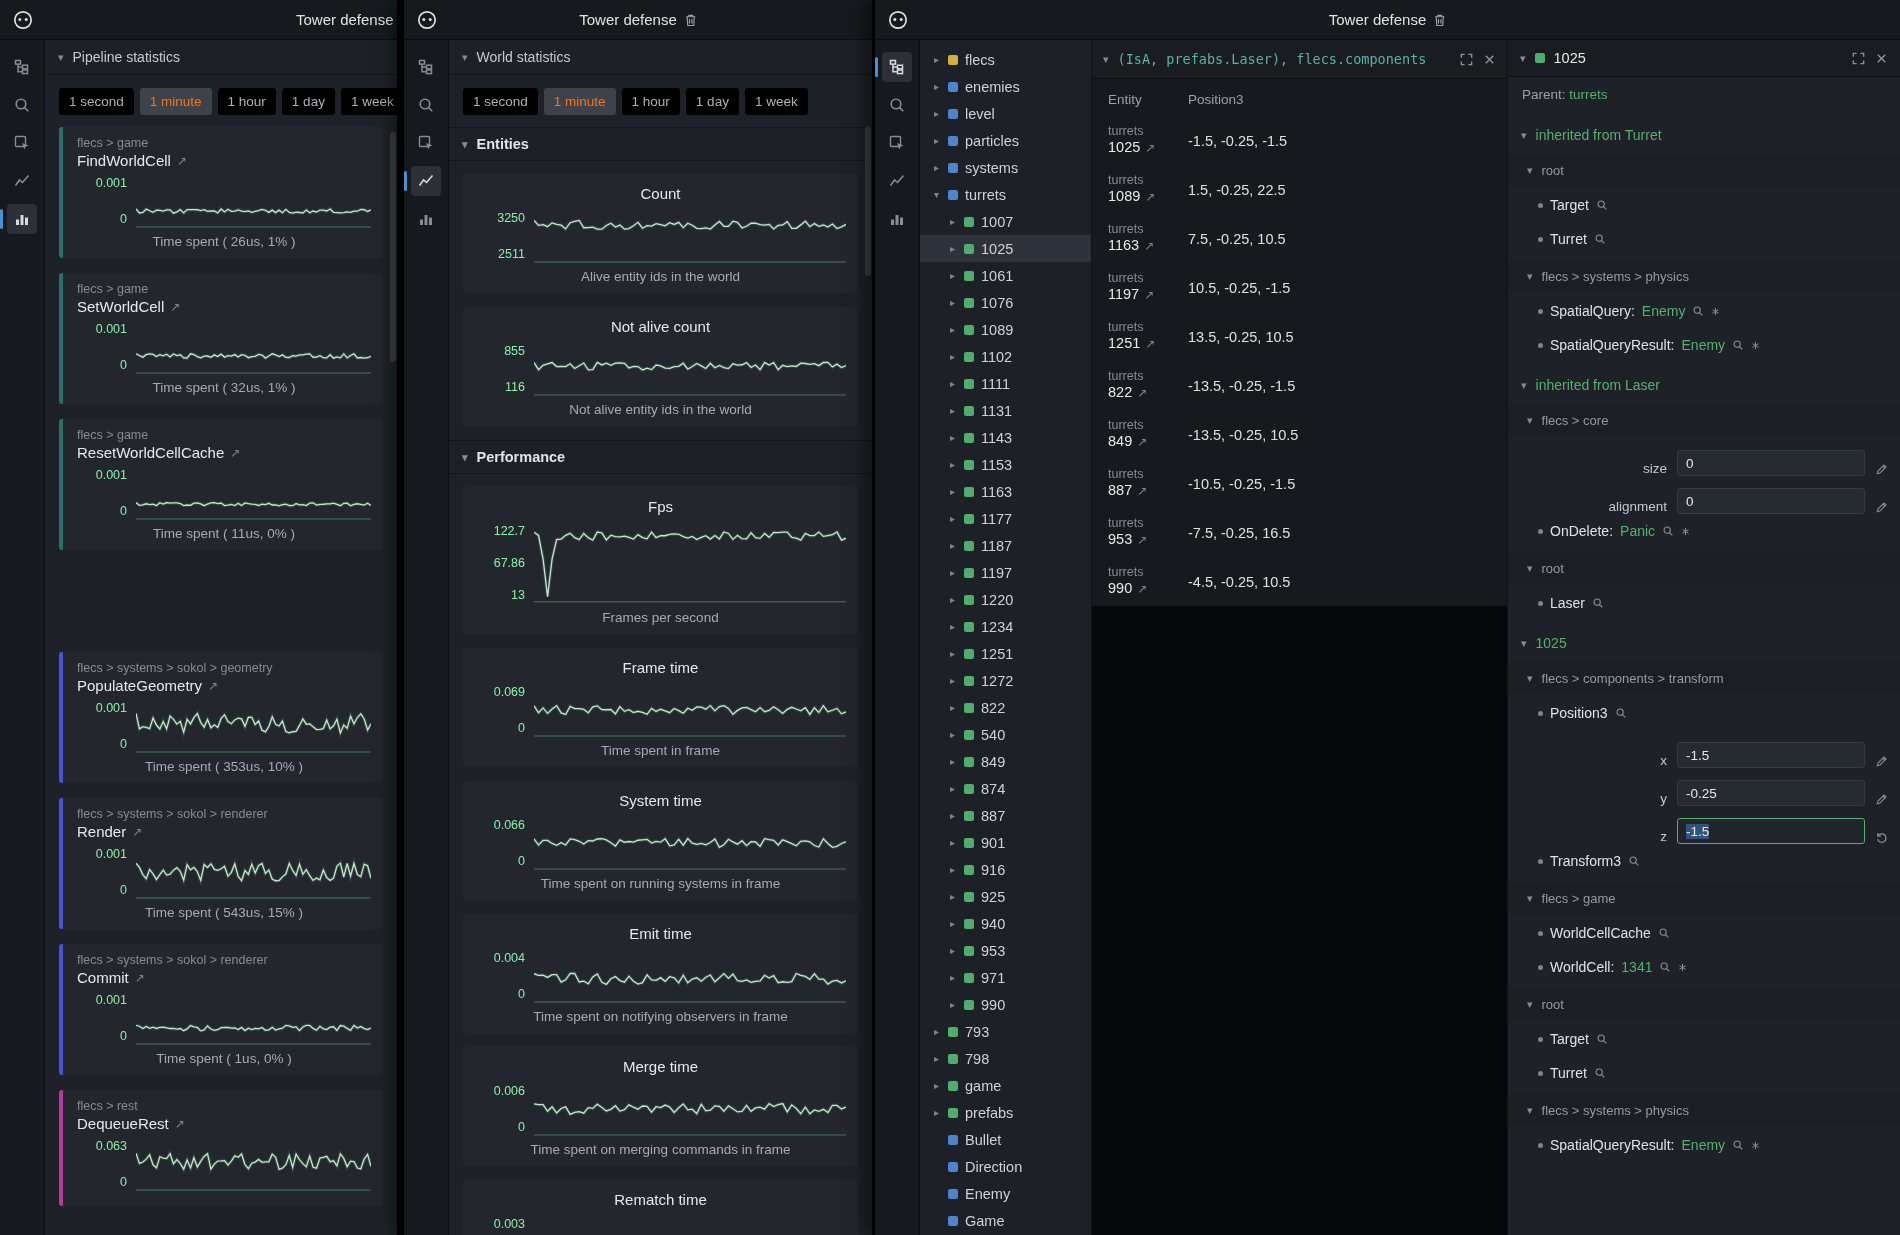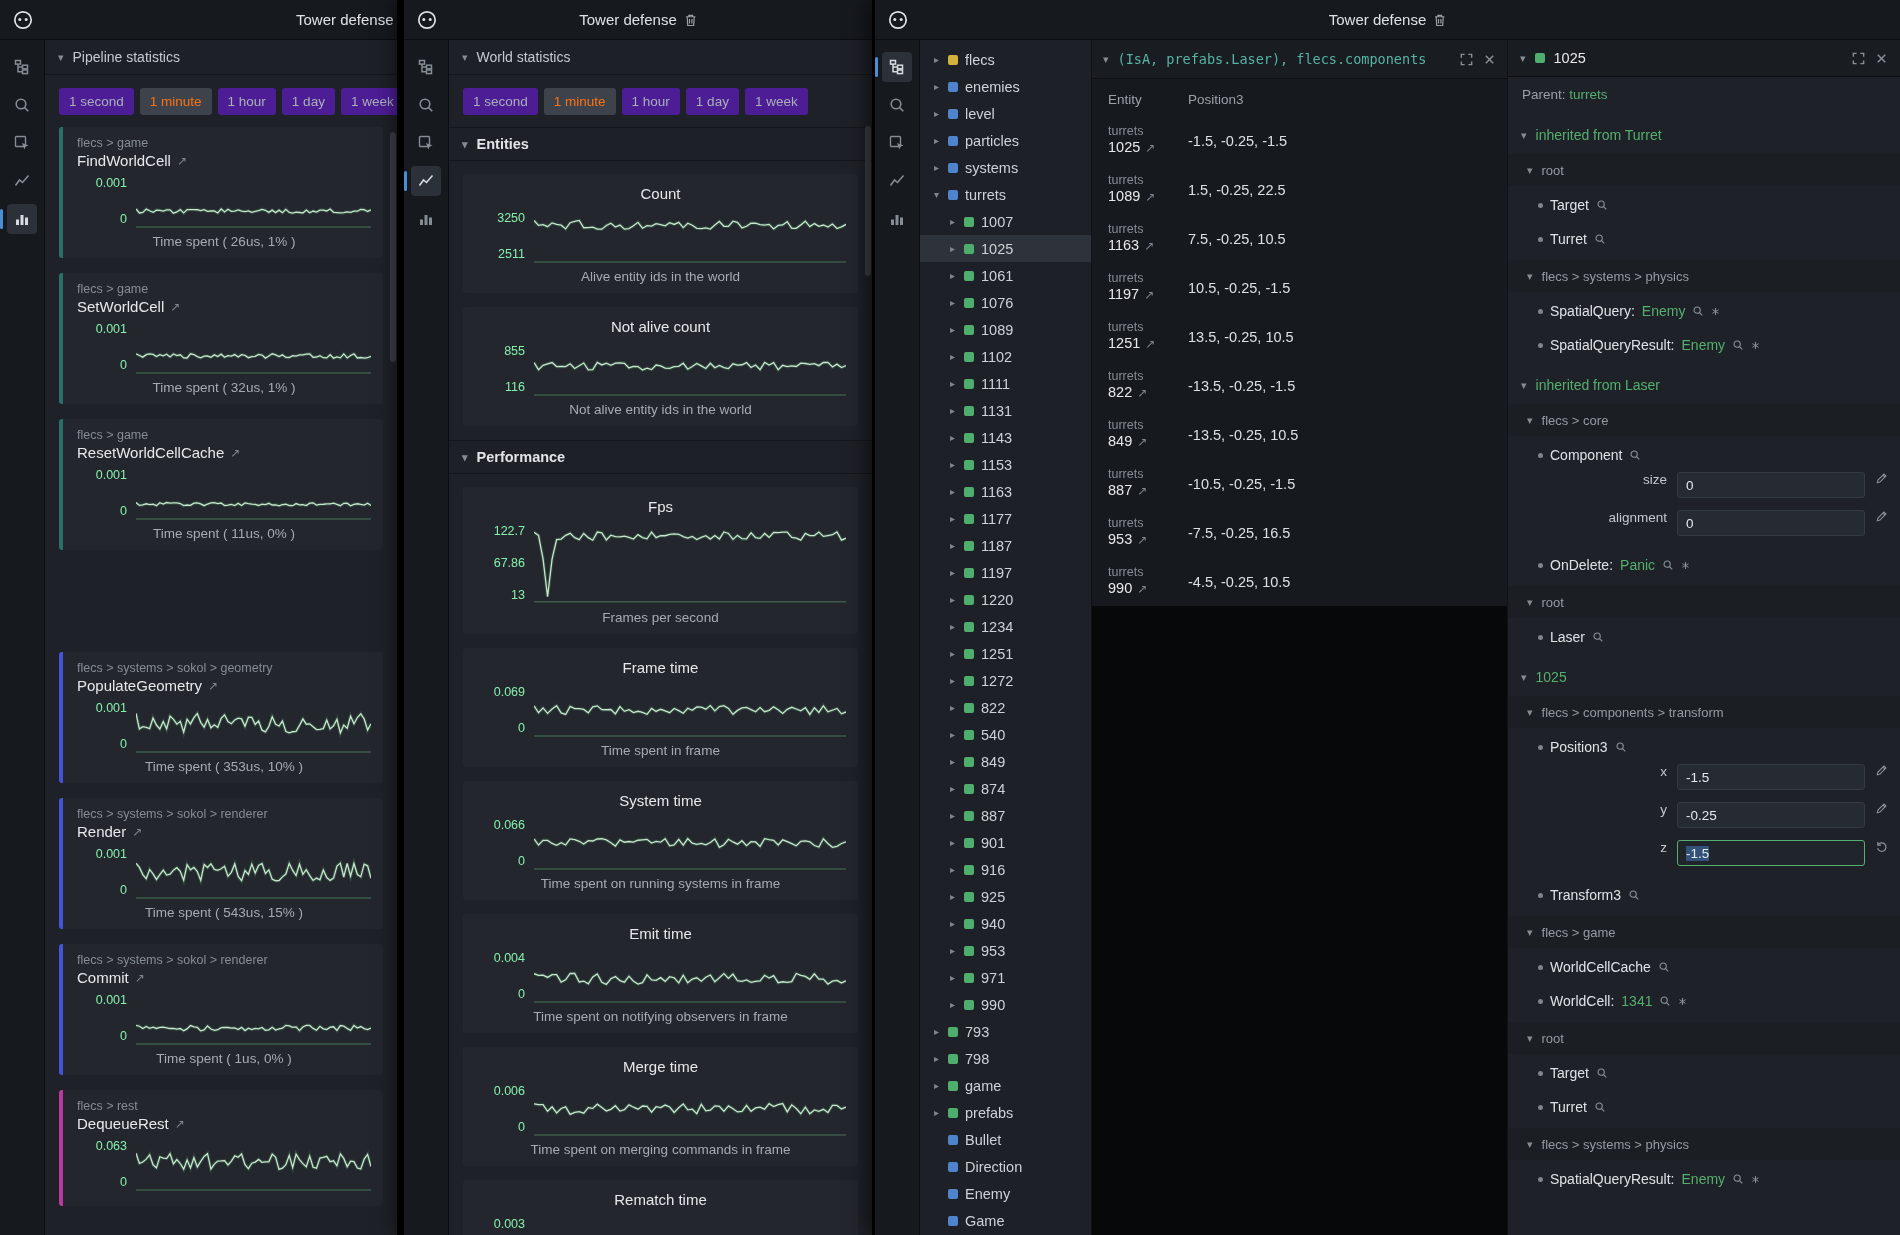--- a/index.html
+++ b/index.html
@@ -31,21 +31,21 @@
   .icon-slot.active{background:#2c3038;color:#d7dade;}
   .icon-slot.active::before{content:"";position:absolute;left:-7px;top:5px;bottom:5px;
              width:3px;border-radius:2px;background:#4a8fd4;}
 
   
   .panel{flex:1;min-width:0;display:flex;flex-direction:column;background:#1e2127;position:relative;}
   .panel-head{height:34px;flex:none;background:#1d2026;border-bottom:1px solid #14161a;
               display:flex;align-items:center;gap:9px;padding:0 13px;color:#c6cad0;font-size:14px;}
   .chev{color:#868c94;font-size:11px;line-height:1;}
   .timebar{display:flex;gap:6px;padding:13px 14px 12px;flex:none;}
-  .time-btn{background:#4c1d95;color:#aab0b8;font-size:13.5px;padding:6px 10px;
+  .time-btn{background:#000000;color:#aab0b8;font-size:13.5px;padding:6px 10px;
             border-radius:3px;cursor:pointer;white-space:nowrap;}
   .time-btn.active{background:#3d424b;color:#f97316;}
 
   .cards{flex:1;overflow:hidden;padding:0 14px;}
   .cards2{flex:1;overflow:hidden;padding:0;}
   .stat-card{background:#23262d;border-radius:3px;margin-bottom:15px;
              padding:9px 12px 9px 18px;position:relative;overflow:hidden;}
   .gap-after{margin-bottom:102px;}
   .stripe{position:absolute;left:0;top:0;bottom:0;width:4px;}
   .card-breadcrumb{font-size:12.5px;color:#868c94;margin-bottom:2px;}
@@ -115,21 +115,21 @@
             padding:0 11px;cursor:pointer;}
   .sec-head{display:flex;align-items:center;gap:9px;color:#55b06f;font-size:14px;
             padding:0 13px;height:30px;margin:8px 0 2px;}
   .grp-head{display:flex;align-items:center;gap:9px;color:#959ba3;font-size:13px;
             background:#1b1e23;height:32px;padding:0 13px 0 19px;margin:4px 0 2px;}
   .comp-row{display:flex;align-items:center;gap:7px;height:34px;padding-left:30px;
             color:#dfe2e5;font-size:14px;cursor:pointer;}
   .bullet{width:5px;height:5px;border-radius:50%;background:#7f858d;flex:none;}
   .comp-val{color:#55b06f;}
   .mini-icon{color:#8a9098;display:flex;align-items:center;}
-  .field-row{display:flex;align-items:flex-start;height:38px;padding:0 12px 0 30px;gap:10px;}
+  .field-row{display:flex;align-items:flex-end;height:38px;padding:0 12px 0 30px;gap:10px;}
   .field-label{flex:1;text-align:right;color:#c3c8cd;font-size:13.5px;}
   .field-input{width:188px;flex:none;height:26px;background:#262b32;border:1px solid #343a42;
                border-radius:3px;display:flex;align-items:center;padding:0 8px;
                color:#e6e8ea;font-size:13.5px;box-sizing:border-box;cursor:text;}
   .field-input.selected{border-color:#55b06f;background:#20252b;}
   .sel-text{background:#32527a;}
 </style>
 </head>
 <body>
 
@@ -1017,30 +1017,20 @@
               </span>
             </div>
             <div class="sec-head">
               <span class="chev">▾</span>
               <span>inherited from Laser</span>
             </div>
             <div class="grp-head">
               <span class="chev">▾</span>
               <span>flecs &gt; core</span>
             </div>
-            <div class="comp-row">
-              <span class="bullet"></span>
-              <span>Component</span>
-              <span class="mini-icon">
-                <svg width="12" height="12" viewBox="0 0 14 14" fill="none" stroke="currentColor" stroke-width="1.3">
-                  <circle cx="6" cy="6" r="3.6"></circle>
-                  <line x1="8.8" y1="8.8" x2="12" y2="12"></line>
-                </svg>
-              </span>
-            </div>
             <div class="field-row">
               <span class="field-label">size</span>
               <span class="field-input">0</span>
               <span class="mini-icon">
                 <svg width="13" height="13" viewBox="0 0 14 14" fill="none" stroke="currentColor" stroke-width="1.2">
                   <path d="M2.5 11.5 l.7-2.8 L9.7 2.2 l2.1 2.1 L5.3 10.8 z"></path>
                   <line x1="8.6" y1="3.3" x2="10.7" y2="5.4"></line>
                 </svg>
               </span>
             </div>

